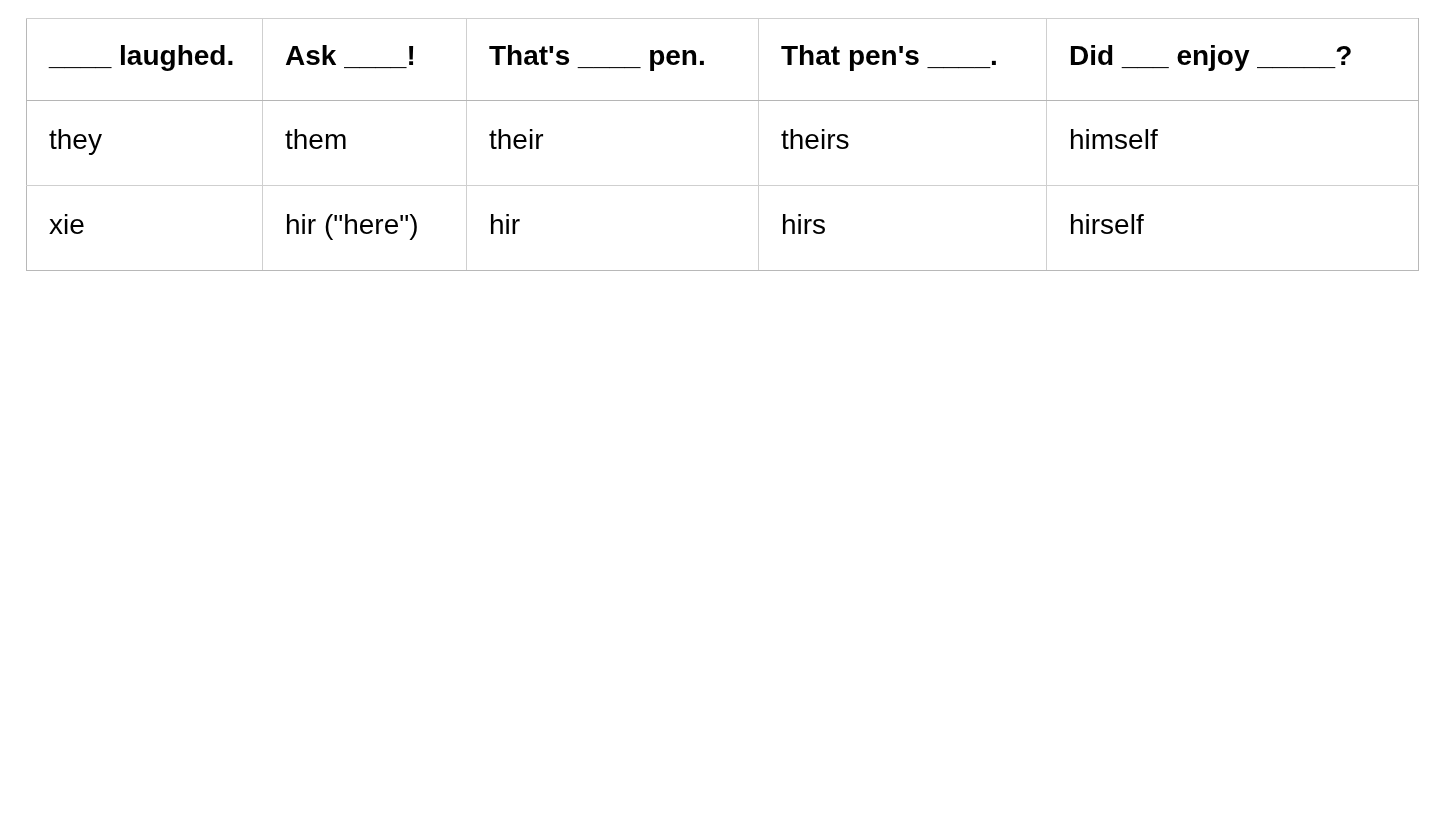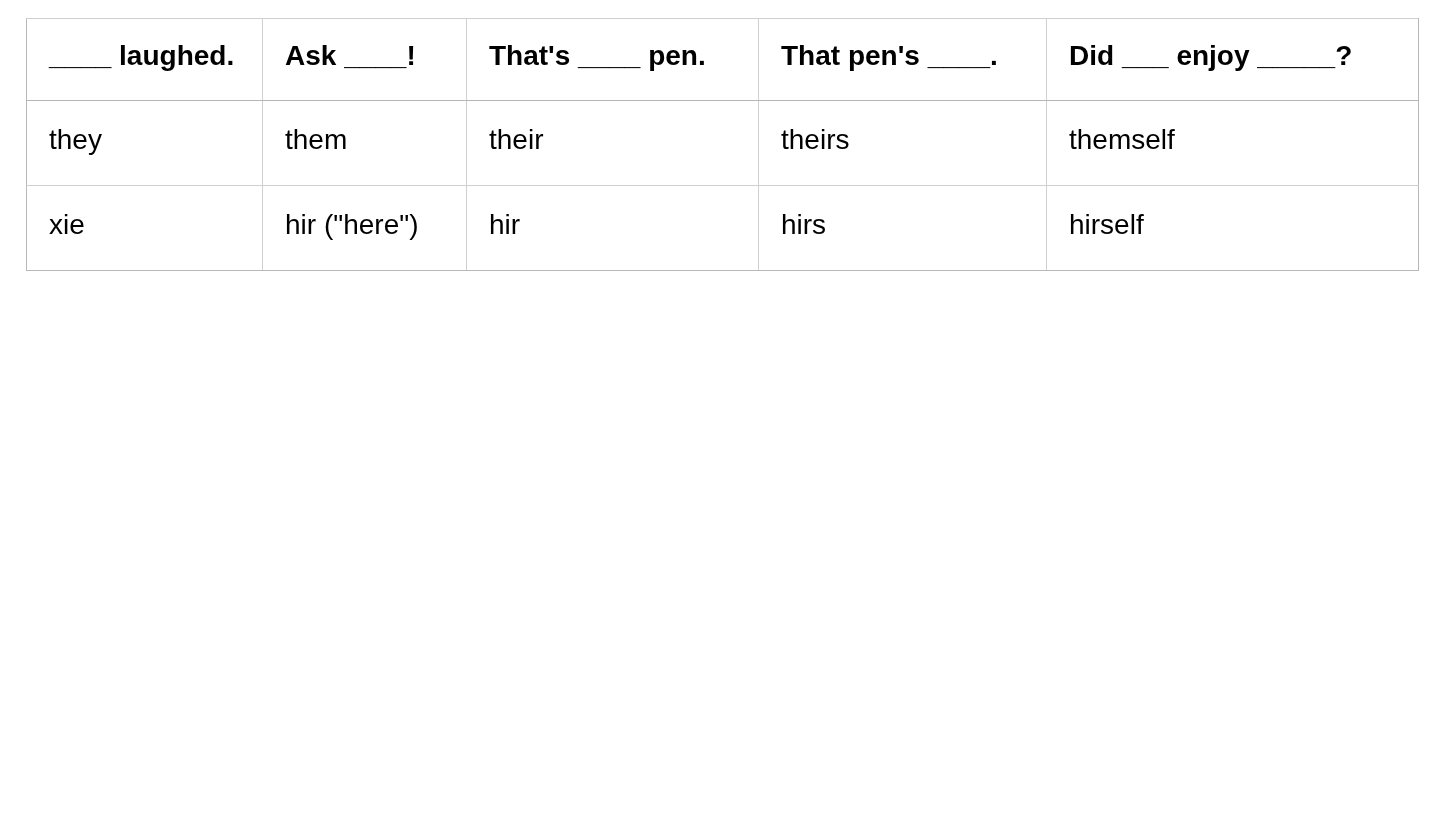--- a/index.html
+++ b/index.html
@@ -85,21 +85,21 @@
         <th>That pen's ____.</th>
         <th>Did ___ enjoy _____?</th>
       </tr>
     </thead>
     <tbody>
       <tr>
         <td>they</td>
         <td>them</td>
         <td>their</td>
         <td>theirs</td>
-        <td>themself</td>
+        <td>himself</td>
       </tr>
       <tr>
         <td>xie</td>
         <td>hir ("here")</td>
         <td>hir</td>
         <td>hirs</td>
         <td>hirself</td>
       </tr>
     </tbody>
   </table>

